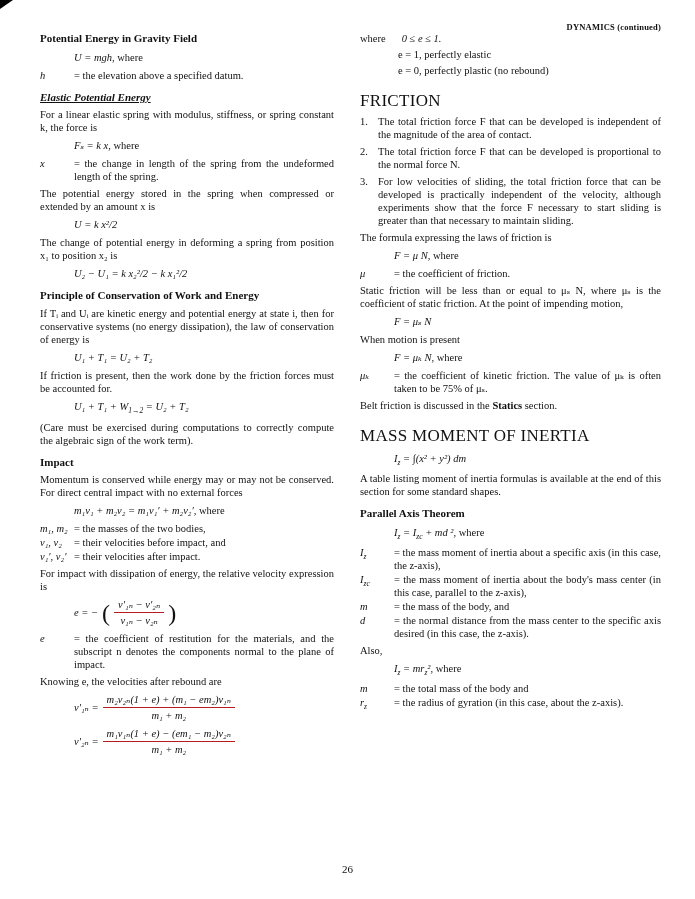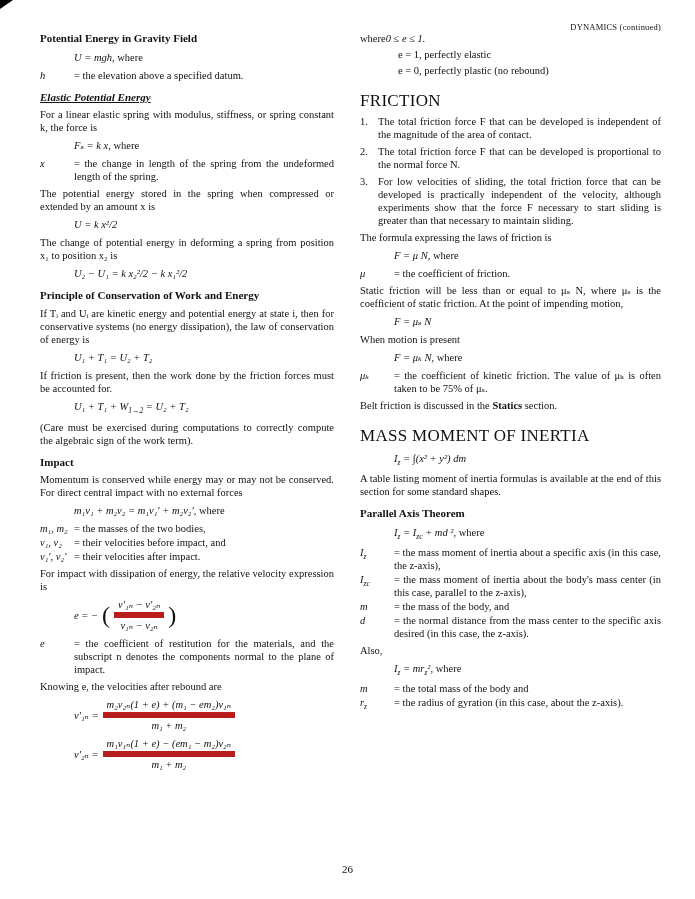--- a/index.html
+++ b/index.html
@@ -5,43 +5,43 @@
   html,body { margin:0; padding:0; background:#fff; }
   .page {
     position:relative; width:695px; height:899px; background:#ffffff;
     font-family:"Liberation Serif","DejaVu Serif",serif;
     font-size:10.5px; line-height:1.24; color:#111;
     box-sizing:border-box; overflow:hidden;
   }
   .corner { position:absolute; top:0; left:0; width:0; height:0;
     border-top:9px solid #000; border-right:13px solid transparent; }
   .running-head { position:absolute; top:22px; right:34px;
-    font-weight:normal; font-size:8.5px; letter-spacing:.2px; }
+    font-weight:bold; font-size:8.5px; letter-spacing:.2px; }
   .columns { display:flex; gap:26px; padding:32px 34px 0 40px; }
   .col-left { width:294px; flex:none; }
   .col-right { flex:1; min-width:0; }
   .hd { font-size:11px; font-weight:bold; margin:9px 0 2px; }
   .hd.first { margin-top:0; }
   .hd.it { font-style:italic;text-decoration:underline; }
   .hd.caps { font-weight:normal; font-size:17px; margin-top:13px; letter-spacing:.3px; }
   .para { margin:4px 0; text-align:justify; }
   .formula { margin:5px 0 5px 34px; font-style:italic; }
   .formula .rom, .rom { font-style:normal; }
   .frow { display:flex; align-items:center; gap:4px; }
   .def { display:flex; margin:1px 0; }
   .dterm { flex:none; min-width:30px; font-style:italic; padding-right:4px; }
   .dtext { flex:1; text-align:justify; }
   .law { display:flex; margin:4px 0; }
   .lnum { flex:none; width:18px; }
   .ltext { flex:1; text-align:justify; }
   .frac { display:inline-block; text-align:center; vertical-align:middle; }
-  .fnum { display:block; border-bottom:6px solid #b91c1c; padding:0 4px 1px; }
+  .fnum { display:block; border-bottom:1px solid #b91c1c; padding:0 4px 1px; }
   .fden { display:block; padding-top:1px; }
   .bigp { font-size:24px; line-height:1; font-style:normal; }
-  .rangeline { display:flex; margin:0 0 3px; }
+  .rangeline { display:flex; gap:16px; margin:0 0 3px; }
   .rangeline .fx { font-style:italic; }
   .eline { margin:3px 0 3px 38px; }
   .page-number { position:absolute; bottom:22px; left:0; right:0; text-align:center; font-size:11px; }
   sub { font-size:7.5px; }
 </style>
 </head>
 <body>
 
 <div class="page">
   <div class="corner"></div>

